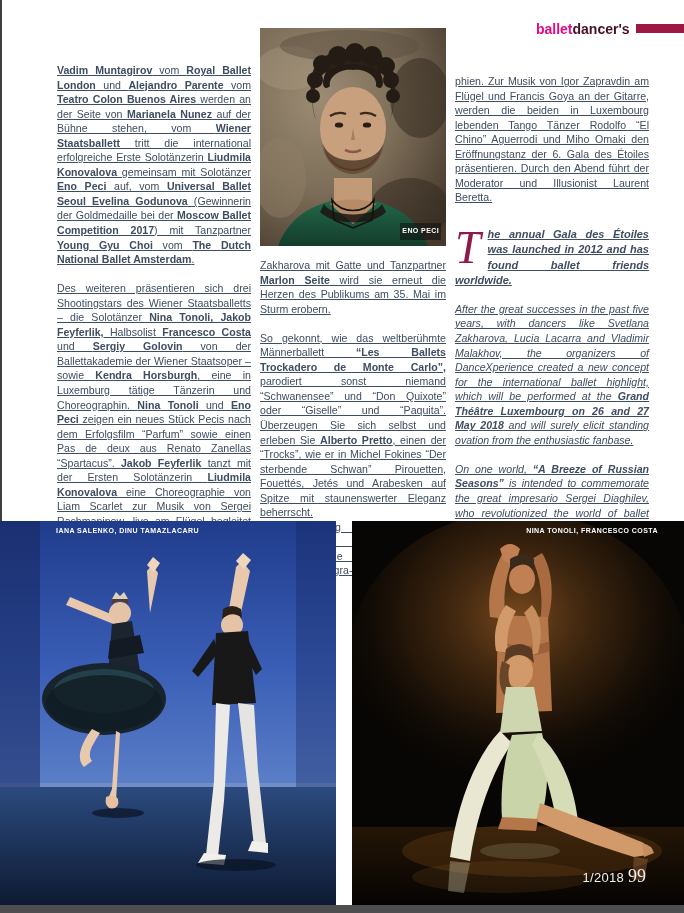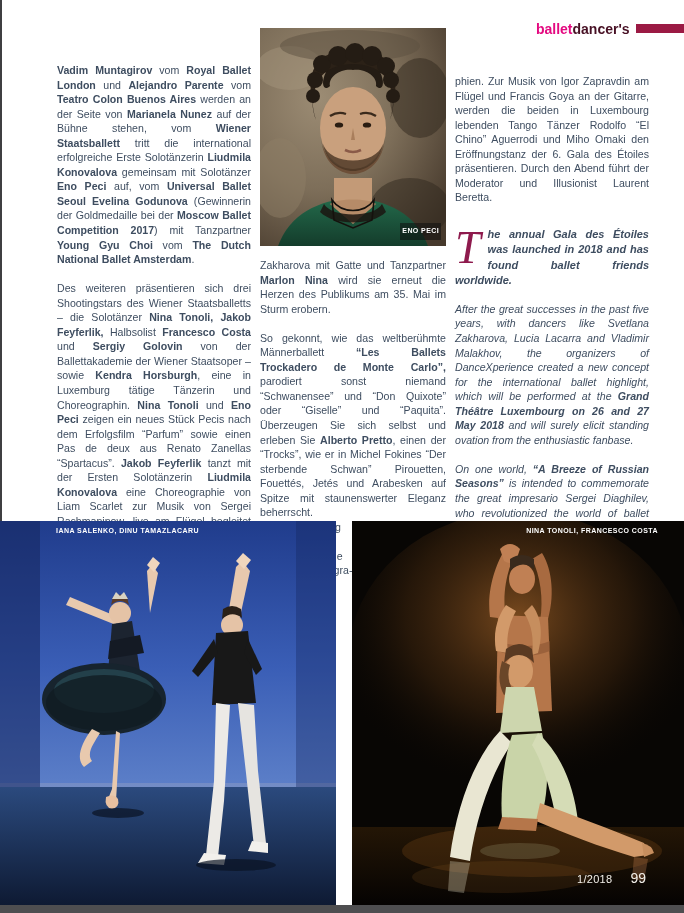--- a/index.html
+++ b/index.html
@@ -11,21 +11,21 @@
   .bottom-strip{position:absolute;left:0;top:905px;width:684px;height:8px;background:#4e4e50;}
 
   
   .header{position:absolute;top:20px;left:0;width:684px;height:18px;text-align:right;}
   .brand-ballet,.brand-dancers{font-weight:bold;font-size:14px;letter-spacing:0;}
   .brand-ballet{color:#e40980;}
   .brand-dancers{color:#471024;}
   .header-bar{display:inline-block;vertical-align:middle;width:48px;height:9px;background:#9b1a44;margin-left:2px;margin-bottom:2px;}
 
   
-  .col{position:absolute;font-size:10.6px;line-height:14.55px;text-align:justify;hyphens:auto;}
+  .col{position:absolute;font-size:10.6px;line-height:14.55px;text-align:justify;hyphens:auto;text-decoration:underline;}
   .col p{margin:0 0 14.5px 0;}
   .col p.tight{margin-bottom:0;}
   .col b{font-weight:bold;}
   .col-left{left:57px;top:63px;width:194px;}
   .col-mid{left:260px;top:28px;width:186px;}
   .col-right{left:455px;top:74px;width:194px;}
   .col-right .ital{font-style:italic;}
 
   
   .portrait{position:relative;width:186px;height:218px;margin:0 0 12px 0;background:#6f6150;}
@@ -48,22 +48,22 @@
   .photo svg{display:block;width:100%;height:100%;}
   .photo-left{left:0;width:336px;background:#2c4a9c;}
   .photo-right{left:352px;width:332px;background:#070503;}
   .photo-caption{
     position:absolute;top:6px;color:#ffffff;font-size:7px;font-weight:bold;letter-spacing:.45px;
   }
   .photo-left .photo-caption{left:56px;}
   .photo-right .photo-caption{right:26px;}
 
   .page-footer{position:absolute;right:38px;bottom:18px;color:#f2efe9;white-space:nowrap;}
-  .issue-no{font-size:11px;margin-right:18px;letter-spacing:.3px;}
-  .page-no{font-size:14px;font-family:Liberation Sans, sans-serif;}
+  .issue-no{font-size:13px;margin-right:4px;letter-spacing:.3px;}
+  .page-no{font-size:18px;font-family:Liberation Serif, serif;}
 </style>
 </head>
 <body>
 
 <div class="page">
 
   <div class="left-edge"></div>
 
   <div class="header">
     <span class="brand-ballet">ballet</span><span class="brand-dancers">dancer's</span>
@@ -123,30 +123,30 @@
           <ellipse cx="79" cy="97" rx="4.2" ry="2.6" fill="#2a1d12"></ellipse>
           <ellipse cx="107" cy="97" rx="4.2" ry="2.6" fill="#2a1d12"></ellipse>
           <path d="M93,100 l-2,12 h4 Z" fill="#a97e5c"></path>
           <path d="M85,122 q8,4 16,0" stroke="#8a5a48" stroke-width="2.6" fill="none"></path>
 
           <path d="M72,172 C82,186 104,186 114,172 L112,192 L93,200 L74,192 Z" fill="none" stroke="#15110d" stroke-width="1.6"></path>
         </g>
       </svg>
       <span class="portrait-caption">ENO PECI</span>
     </div>
-    <p><span>Zakharova mit Gatte und Tanzpartner </span><b>Marlon Nina</b><span> wird sie erneut die Herzen des Publikums am 35. Mai im Sturm erobern.</span></p>
+    <p><span>Zakharova mit Gatte und Tanzpartner </span><b>Marlon Seite</b><span> wird sie erneut die Herzen des Publikums am 35. Mai im Sturm erobern.</span></p>
     <p class="tight"><span>So gekonnt, wie das weltberühmte Männerballett </span><b>“Les Ballets Trockadero de Monte Carlo”,</b><span> parodiert sonst niemand “Schwanensee” und “Don Quixote” oder “Giselle” und “Paquita”. Überzeugen Sie sich selbst und erleben Sie </span><b>Alberto Pretto</b><span>, einen der “Trocks”, wie er in Michel Fokines “Der sterbende Schwan” Pirouetten, Fouettés, Jetés und Arabesken auf Spitze mit staunenswerter Eleganz beherrscht.</span></p>
     <p><span>Zur Aufführung gelangen weiters Ausschnitte choreographischer Raritäten, sowie neoklassische und moderne Choregra-</span></p>
   </div>
 
   <div class="col col-right">
     <p style="margin-bottom:22px"><span>phien. Zur Musik von Igor Zapravdin am Flügel und Francis Goya an der Gitarre, werden die beiden in Luxembourg lebenden Tango Tänzer Rodolfo “El Chino” Aguerrodi und Miho Omaki den Eröffnungstanz der 6. Gala des Étoiles präsentieren. Durch den Abend führt der Moderator und Illusionist Laurent Beretta.</span></p>
     <div class="lead">
       <span class="dropcap">T</span>
-      <p class="lead-text tight"><span>he annual Gala des Étoiles was launched in 2018 and has found ballet friends worldwide.</span></p>
+      <p class="lead-text tight"><span>he annual Gala des Étoiles was launched in 2012 and has found ballet friends worldwide.</span></p>
     </div>
     <p class="ital"><span>After the great successes in the past five years, with dancers like Svetlana Zakharova, Lucia Lacarra and Vladimir Malakhov, the organizers of DanceXperience created a new concept for the international ballet highlight, which will be performed at the </span><b>Grand Théâtre Luxembourg on 26 and 27 May 2018</b><span> and will surely elicit standing ovation from the enthusiastic fanbase.</span></p>
     <p class="ital"><span>On one world, </span><b>“A Breeze of Russian Seasons”</b><span> is intended to commemorate the great impresario Sergei Diaghilev, who revolutionized the world of ballet over 100 years ago with his creative power and audacity, and on the other hand as a tribute to the brilliant French-Russian ballet dancer and choreographer Marius Petipa</span></p>
   </div>
 
   <div class="photo photo-left">
     <svg viewBox="0 0 336 384" aria-hidden="true">
       <defs>
         <linearGradient id="bluewall" x1="0" y1="0" x2="0" y2="1">
           <stop offset="0%" stop-color="#203c8c"></stop>

